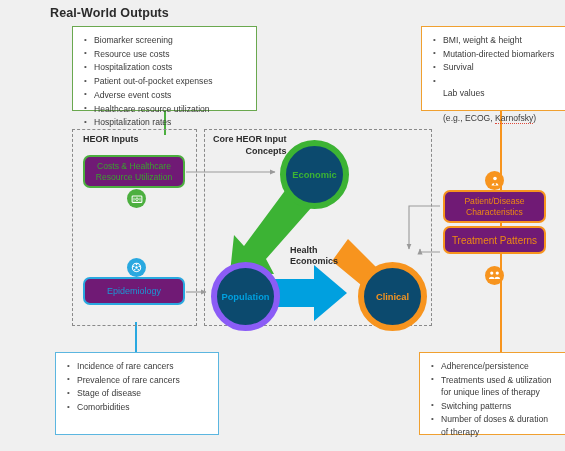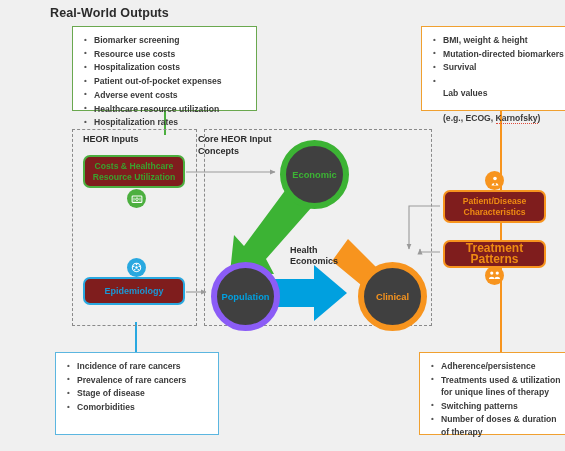--- a/index.html
+++ b/index.html
@@ -23,21 +23,20 @@
     position:absolute;background:#ffffff;
     box-sizing:border-box;
     padding:7px 8px 6px 10px;
   }
   .callout ul{margin:0;padding:0;list-style:none;}
   .callout li{
     position:relative;
     font-size:8.6px;line-height:12.2px;color:#3a3a3a;
     padding-left:11px;margin:0 0 1.5px 0;
     white-space:pre-line;
-    font-weight:bold;
   }
   .callout li:before{
     content:"\2022";
     position:absolute;left:1px;top:-0.5px;
     font-size:8px;color:#555;
   }
   .spell{border-bottom:1.5px dotted #e04a3a;}
 
   #box-outputs-cost{left:44px;top:26px;width:185px;height:85px;border:1.4px solid #6aa84f;}
   #box-outputs-clin{left:393px;top:26px;width:160px;height:85px;border:1.4px solid #f0a030;}
@@ -56,50 +55,50 @@
     position:absolute;box-sizing:border-box;
     border:1.2px dashed #8a8a8a;background:transparent;
   }
   #panel-inputs{left:44px;top:129px;width:125px;height:197px;}
   #panel-core{left:176px;top:129px;width:228px;height:197px;}
   .panel-title{
     position:absolute;font-size:9px;font-weight:bold;color:#2b2b2b;
     line-height:11.5px;white-space:pre-line;
   }
   #ptitle-inputs{left:55px;top:134px;}
-  #ptitle-core{left:170px;top:134px;}
+  #ptitle-core{left:185px;top:134px;text-align:right;}
 
   
   .pill{
     position:absolute;box-sizing:border-box;
-    background:#7f1d1d;border-radius:7px;
+    background:#701a75;border-radius:7px;
     display:flex;align-items:center;justify-content:center;
-    text-align:center;font-weight:bold;line-height:11px;
+    text-align:center;font-weight:normal;line-height:11px;
     white-space:pre-line;
   }
   #pill-costs{left:55px;top:155px;width:102px;height:33px;
     border:2.2px solid #4caf3f;color:#3aa22e;font-size:8.6px;}
   #pill-epi{left:55px;top:277px;width:102px;height:28px;
     border:2.2px solid #29a8e0;color:#1b97d4;font-size:9px;}
   #pill-patient{left:415px;top:190px;width:103px;height:33px;
     border:2.2px solid #f7941e;color:#ef8b12;font-size:8.6px;}
-  #pill-treatment{left:415px;top:240px;width:103px;height:28px;
-    border:2.2px solid #f7941e;color:#ef8b12;font-size:12px;}
+  #pill-treatment{left:415px;top:226px;width:103px;height:28px;
+    border:2.2px solid #f7941e;color:#ef8b12;font-size:10px;}
 
   
   .ricon{position:absolute;border-radius:50%;
     display:flex;align-items:center;justify-content:center;}
   #icon-money{left:99px;top:189px;width:19px;height:19px;background:#4caf3f;}
   #icon-virus{left:99px;top:258px;width:19px;height:19px;background:#29a8e0;}
   #icon-person{left:457px;top:171px;width:19px;height:19px;background:#f7941e;}
   #icon-group{left:457px;top:266px;width:19px;height:19px;background:#f7941e;}
 
   
   .ring{
-    position:absolute;border-radius:50%;background:#404040;
+    position:absolute;border-radius:50%;background:#0c4a6e;
     display:flex;align-items:center;justify-content:center;
     font-weight:bold;box-sizing:border-box;z-index:4;
   }
   #ring-economic{left:252px;top:140px;width:69px;height:69px;
     border:6px solid #3cb334;color:#3cb334;font-size:9.3px;}
   #ring-population{left:183px;top:262px;width:69px;height:69px;
     border:6px solid #8b5cf6;color:#00a0df;font-size:9.3px;}
   #ring-clinical{left:330px;top:262px;width:69px;height:69px;
     border:6px solid #f7941e;color:#f7941e;font-size:9.3px;}
 

